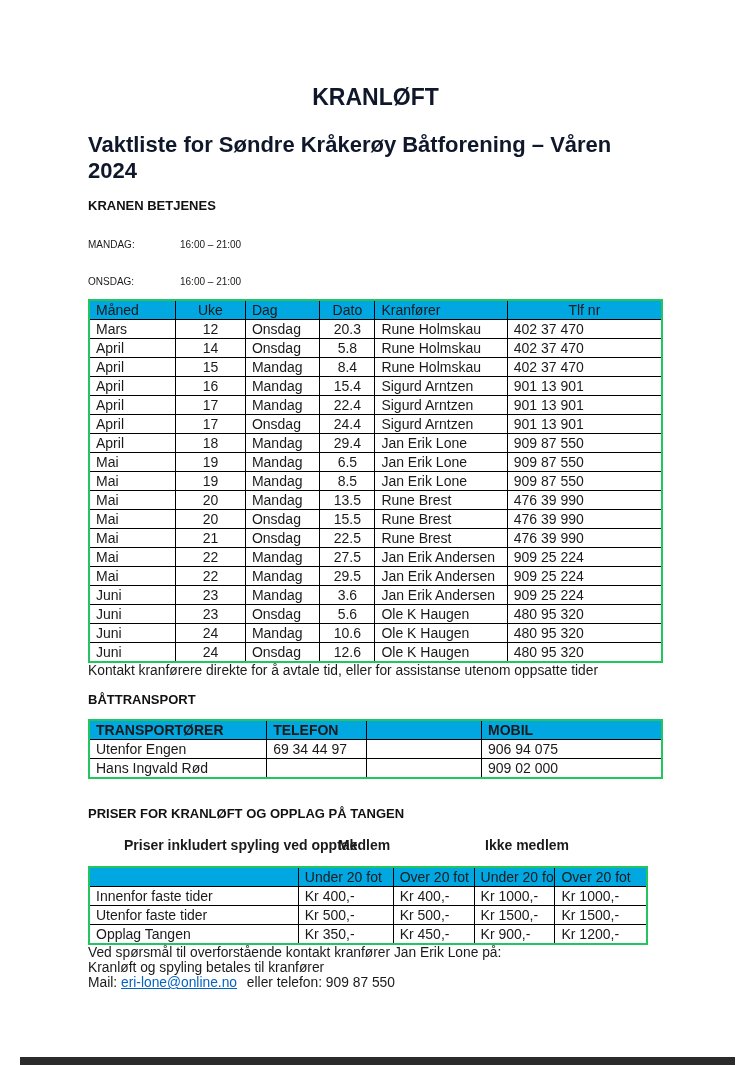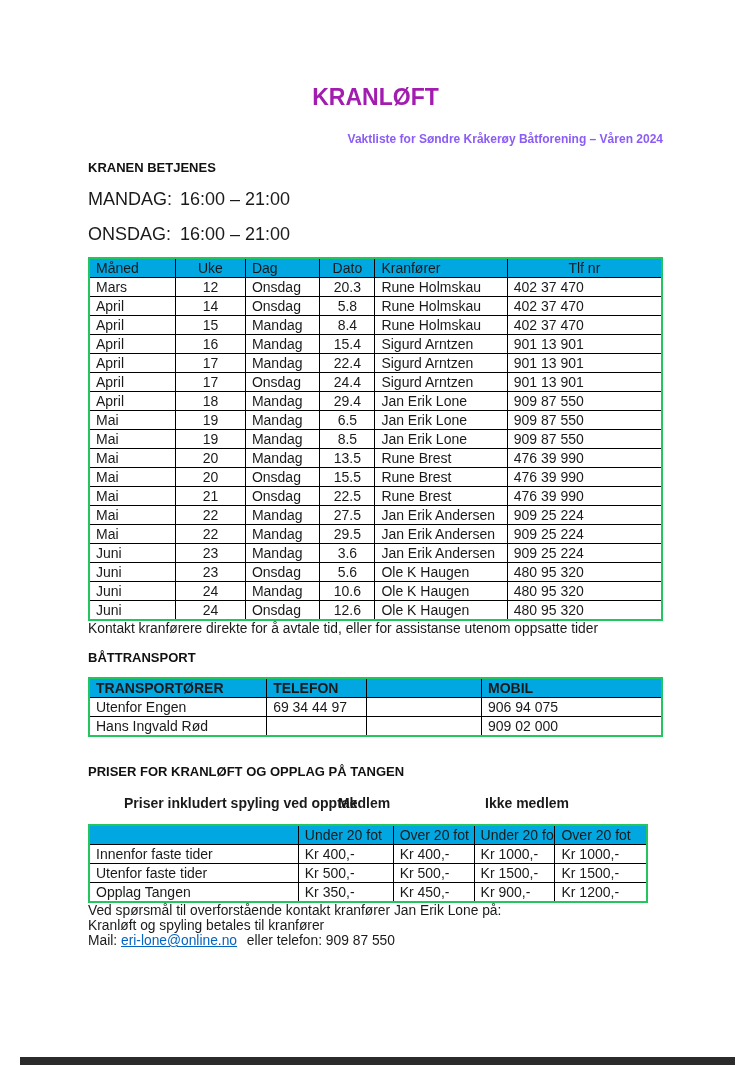--- a/index.html
+++ b/index.html
@@ -9,33 +9,33 @@
     background: #ffffff;
     font-family: "Liberation Sans", sans-serif;
     color: #1a1a1a;
     position: relative;
     overflow: hidden;
   }
   .page { padding: 84px 87px 0 88px; }
 
   h1.doc-title {
     margin: 0; text-align: center;
-    font-size: 23px; font-weight: 700; color: #a21caf;
+    font-size: 23px; font-weight: 700; color: #0f172a;
   }
   h2.doc-subtitle {
-    margin: 21px 0 0 0; text-align: right;
-    font-size: 12px; font-weight: 700; color: #8b5cf6;
+    margin: 21px 0 0 0; text-align: left;
+    font-size: 22px; font-weight: 700; color: #0f172a;
   }
   .section-heading {
     font-weight: 700; font-size: 13px; color: #111;
     margin-top: 14px;
   }
   .heading-gap-lg { margin-top: 27px; }
 
-  .sched-row { display: flex; font-size: 18px; margin-top: 14px; }
+  .sched-row { display: flex; font-size: 10px; margin-top: 26px; }
   .sched-row .day { width: 92px; }
 
   table {
     border-collapse: collapse;
     table-layout: fixed;
     width: 100%;
     font-size: 14px;
     border: 2px solid #22c55e;
     margin-top: 12px;
   }

